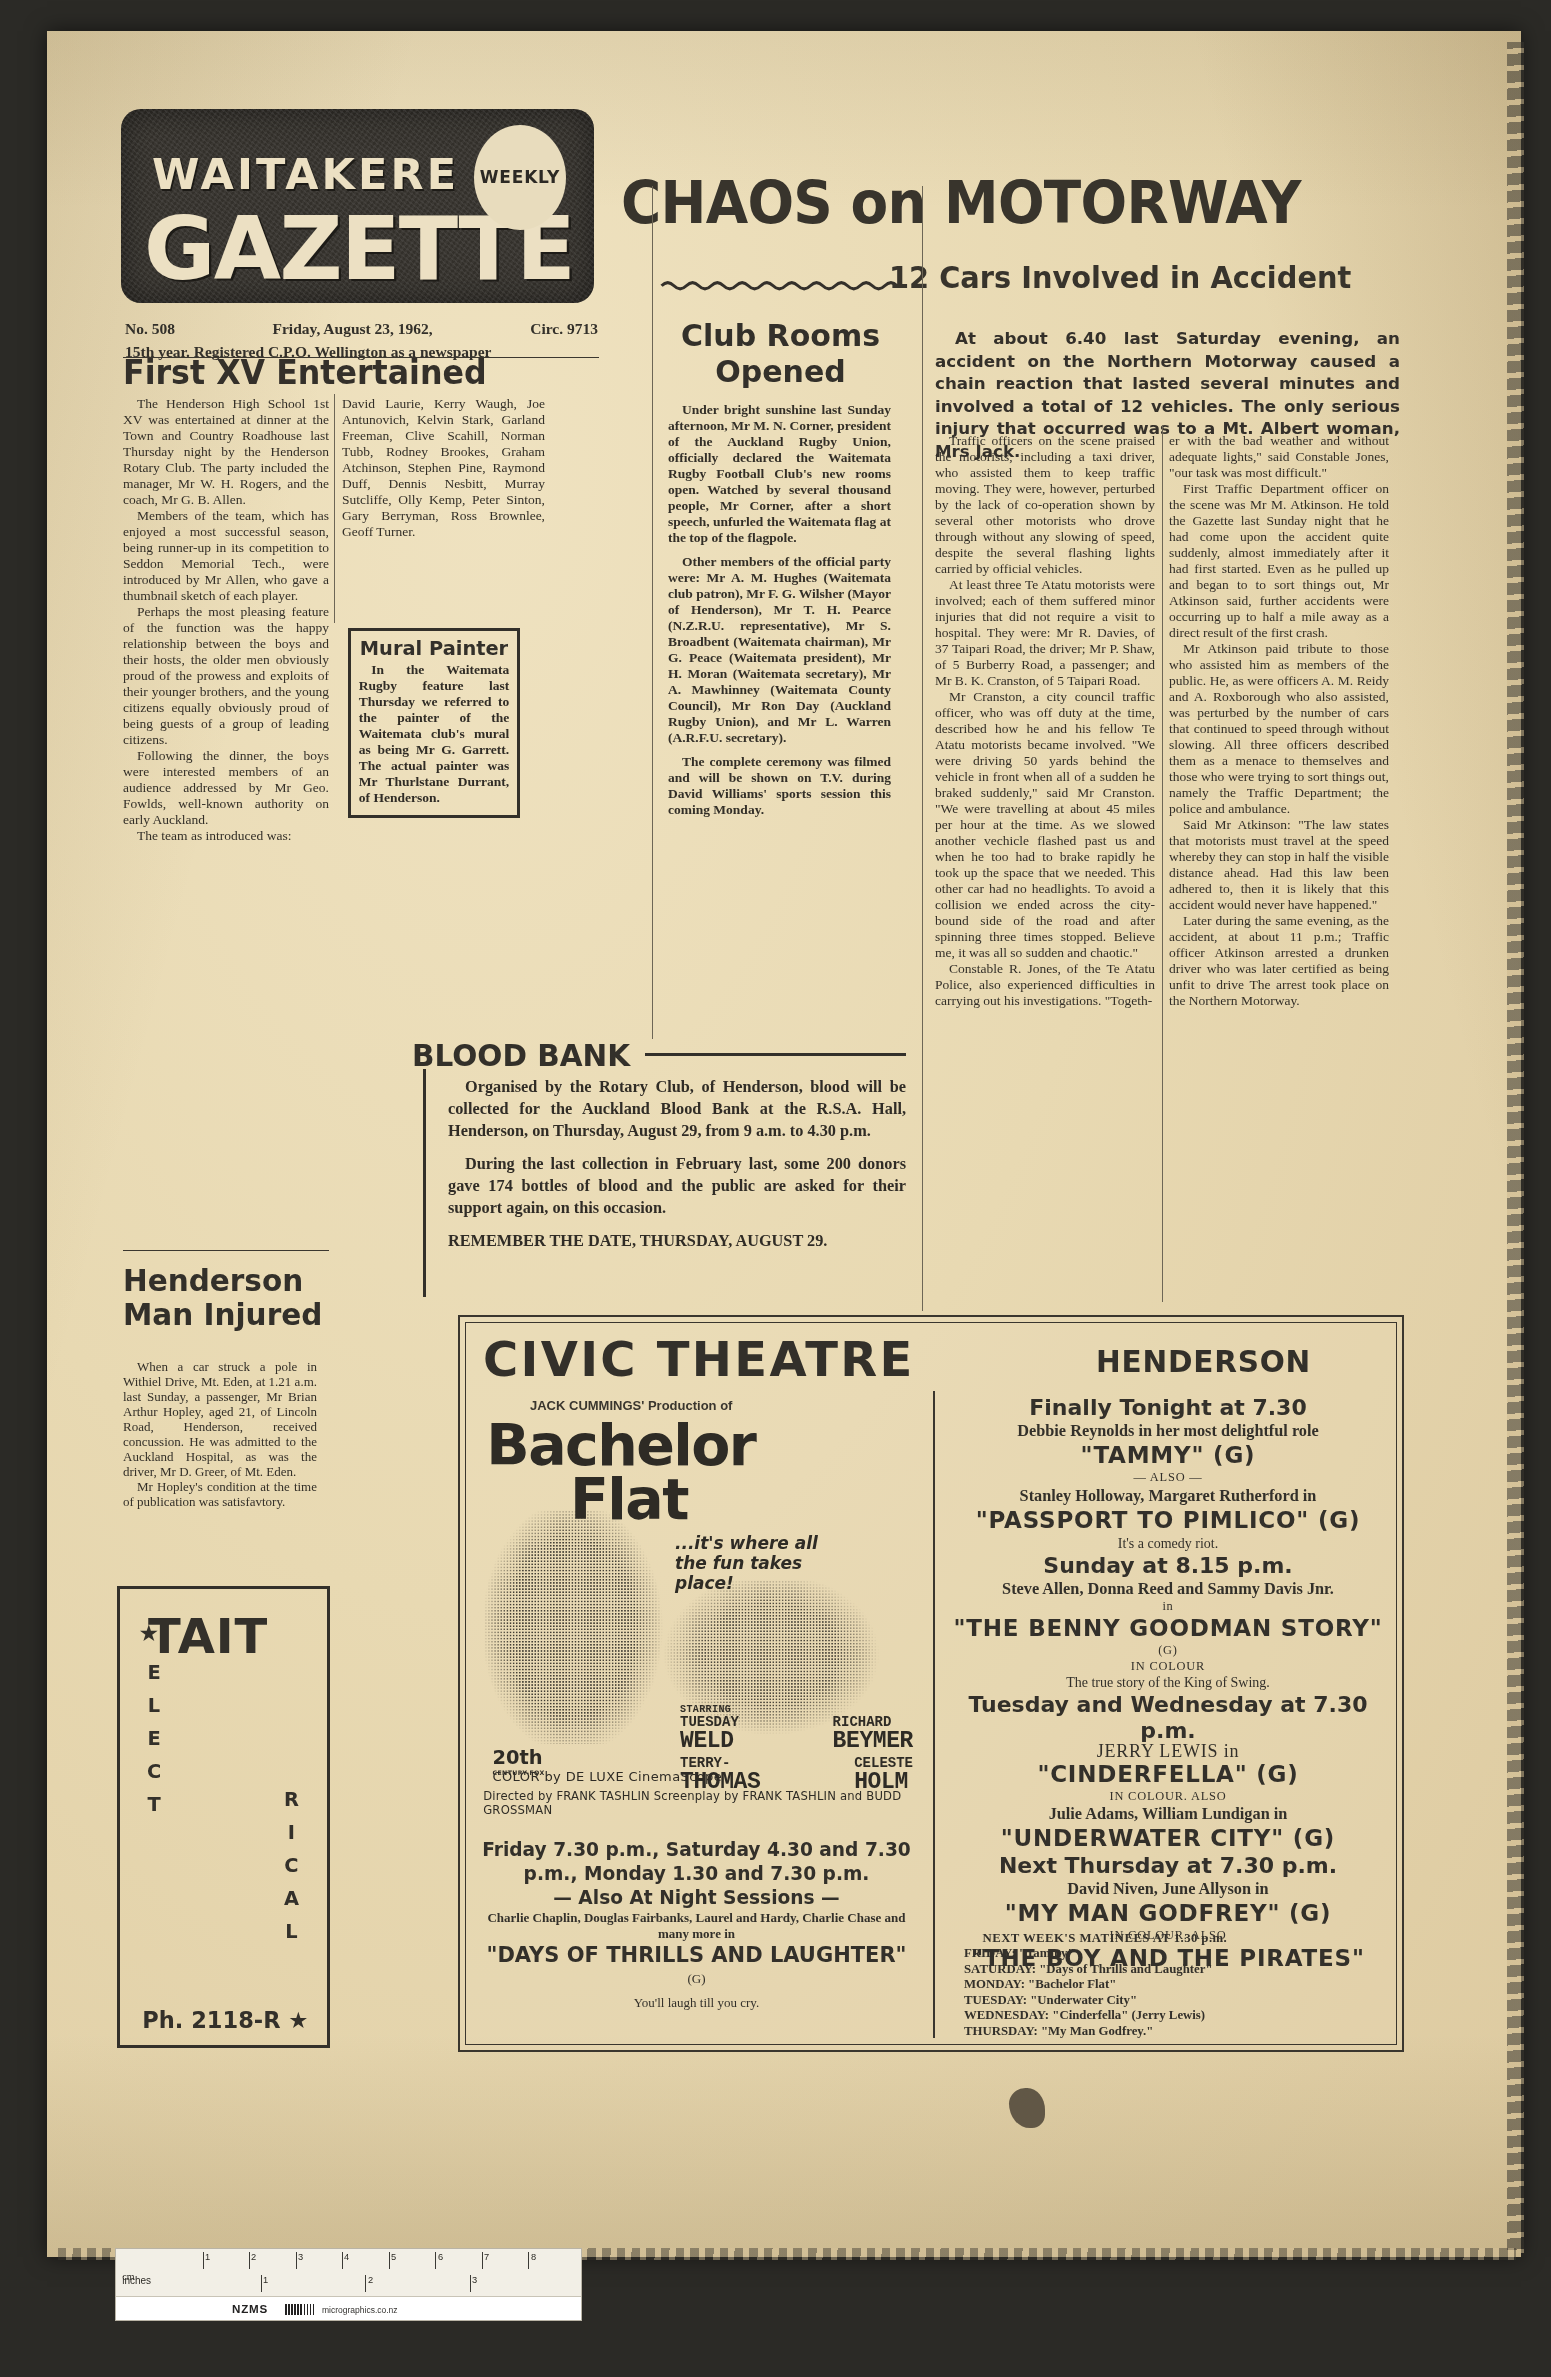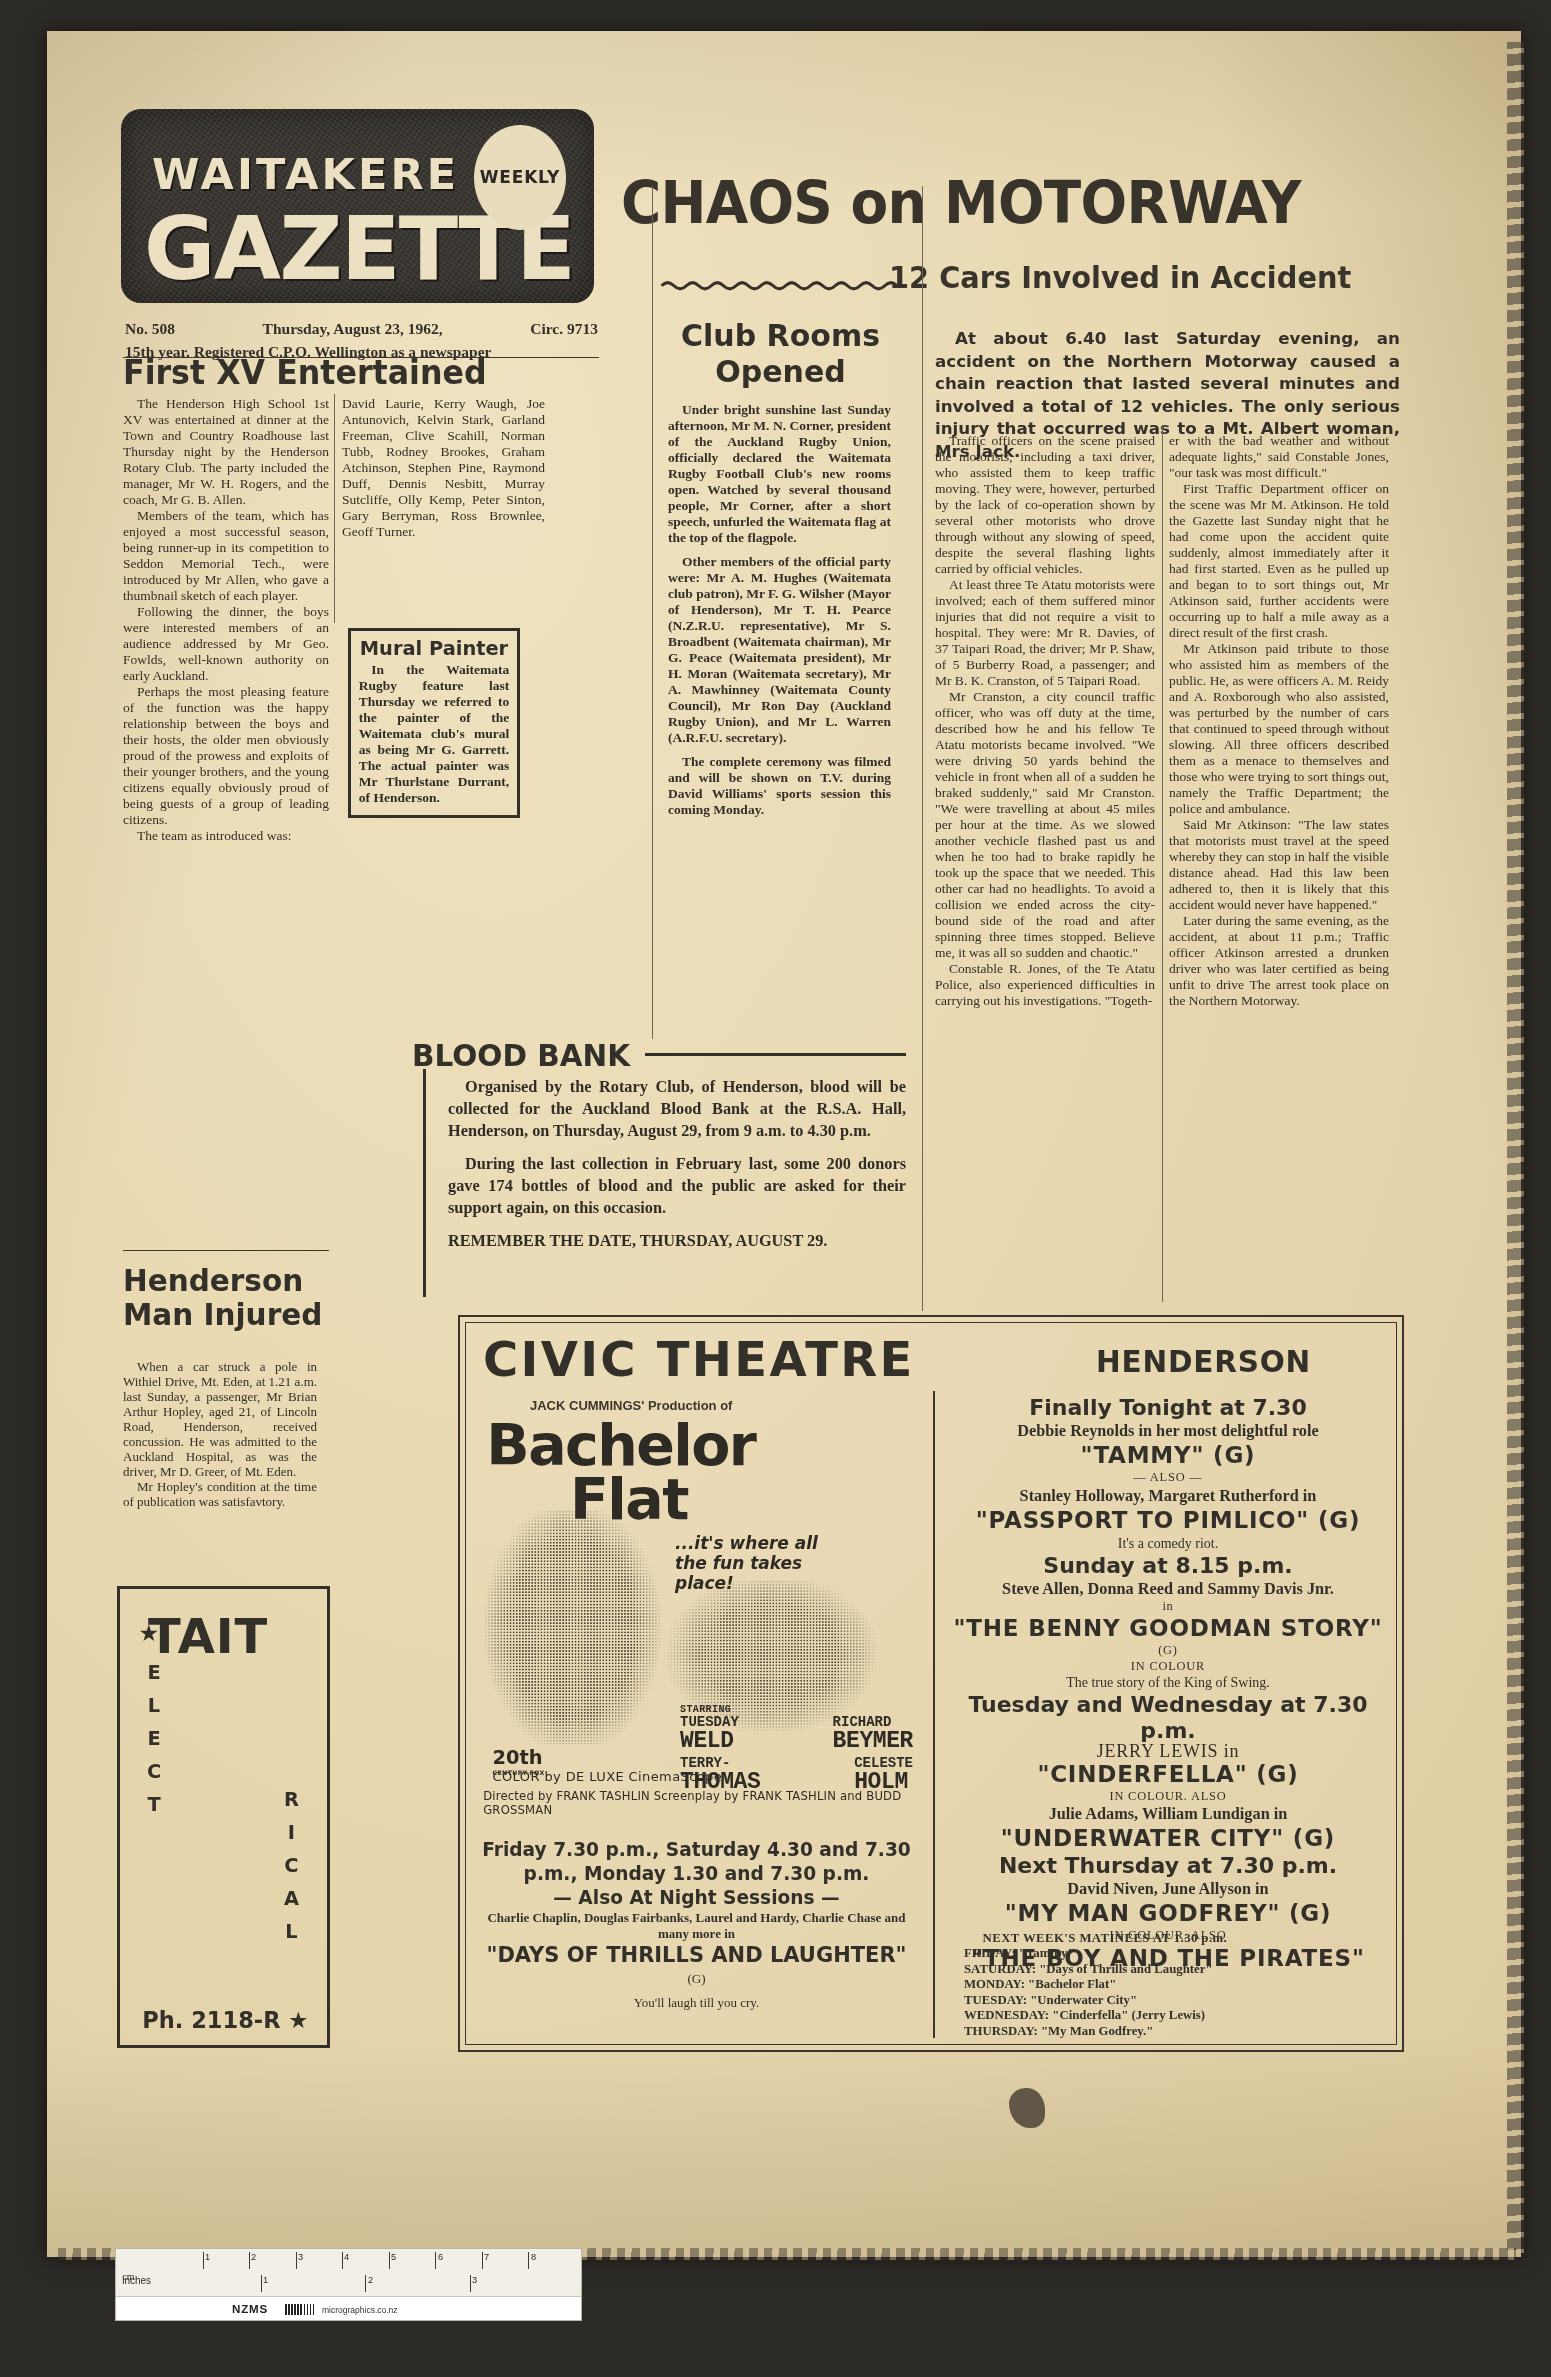--- a/index.html
+++ b/index.html
@@ -327,34 +327,34 @@
   <div id="squiggle">
     <svg width="248" height="14" viewBox="0 0 320 18">
       <path d="M2,10 Q10,2 18,10 T34,10 T50,10 T66,10 T82,10 T98,10 T114,10 T130,10 T146,10 T162,10 T178,10 T194,10 T210,10 T226,10 T242,10 T258,10 T274,10 T290,10 T306,10" fill="none" stroke="#34302a" stroke-width="4"></path>
     </svg>
   </div>
   <div id="subhead">12 Cars Involved in Accident</div>
 
   <div id="imprint">
     <div class="l1">
       <span>No. 508</span>
-      <span>Thursday, August 23, 1962,</span>
+      <span>Friday, August 23, 1962,</span>
       <span>Circ. 9713</span>
     </div>
     <div class="l2">15th year.  Registered C.P.O. Wellington as a newspaper</div>
   </div>
   <div class="rule" style="position:absolute;left:76px;top:326px;width:476px;"></div>
 
   <div id="firstxv-h">First XV Entertained</div>
 
   <div id="c1" class="col">
     <p>The Henderson High School 1st XV was entertained at dinner at the Town and Country Roadhouse last Thursday night by the Henderson Rotary Club. The party included the manager, Mr W. H. Rogers, and the coach, Mr G. B. Allen.</p>
     <p>Members of the team, which has enjoyed a most successful season, being runner-up in its competition to Seddon Memorial Tech., were introduced by Mr Allen, who gave a thumbnail sketch of each player.</p>
+    <p>Perhaps the most pleasing feature of the function was the happy relationship between the boys and their hosts, the older men obviously proud of the prowess and exploits of their younger brothers, and the young citizens equally obviously proud of being guests of a group of leading citizens.</p>
     <p>Following the dinner, the boys were interested members of an audience addressed by Mr Geo. Fowlds, well-known authority on early Auckland.</p>
-    <p>Perhaps the most pleasing feature of the function was the happy relationship between the boys and their hosts, the older men obviously proud of the prowess and exploits of their younger brothers, and the young citizens equally obviously proud of being guests of a group of leading citizens.</p>
     <p>The team as introduced was:</p>
   </div>
   <div class="vrule" style="left:287px;top:363px;height:229px;"></div>
 
   <div id="c2" class="col">
     <p style="text-indent:0">David Laurie, Kerry Waugh, Joe Antunovich, Kelvin Stark, Garland Freeman, Clive Scahill, Norman Tubb, Rodney Brookes, Graham Atchinson, Stephen Pine, Raymond Duff, Dennis Nesbitt, Murray Sutcliffe, Olly Kemp, Peter Sinton, Gary Berryman, Ross Brownlee, Geoff Turner.</p>
   </div>
 
   <div id="mural">
     <h3>Mural Painter</h3>

